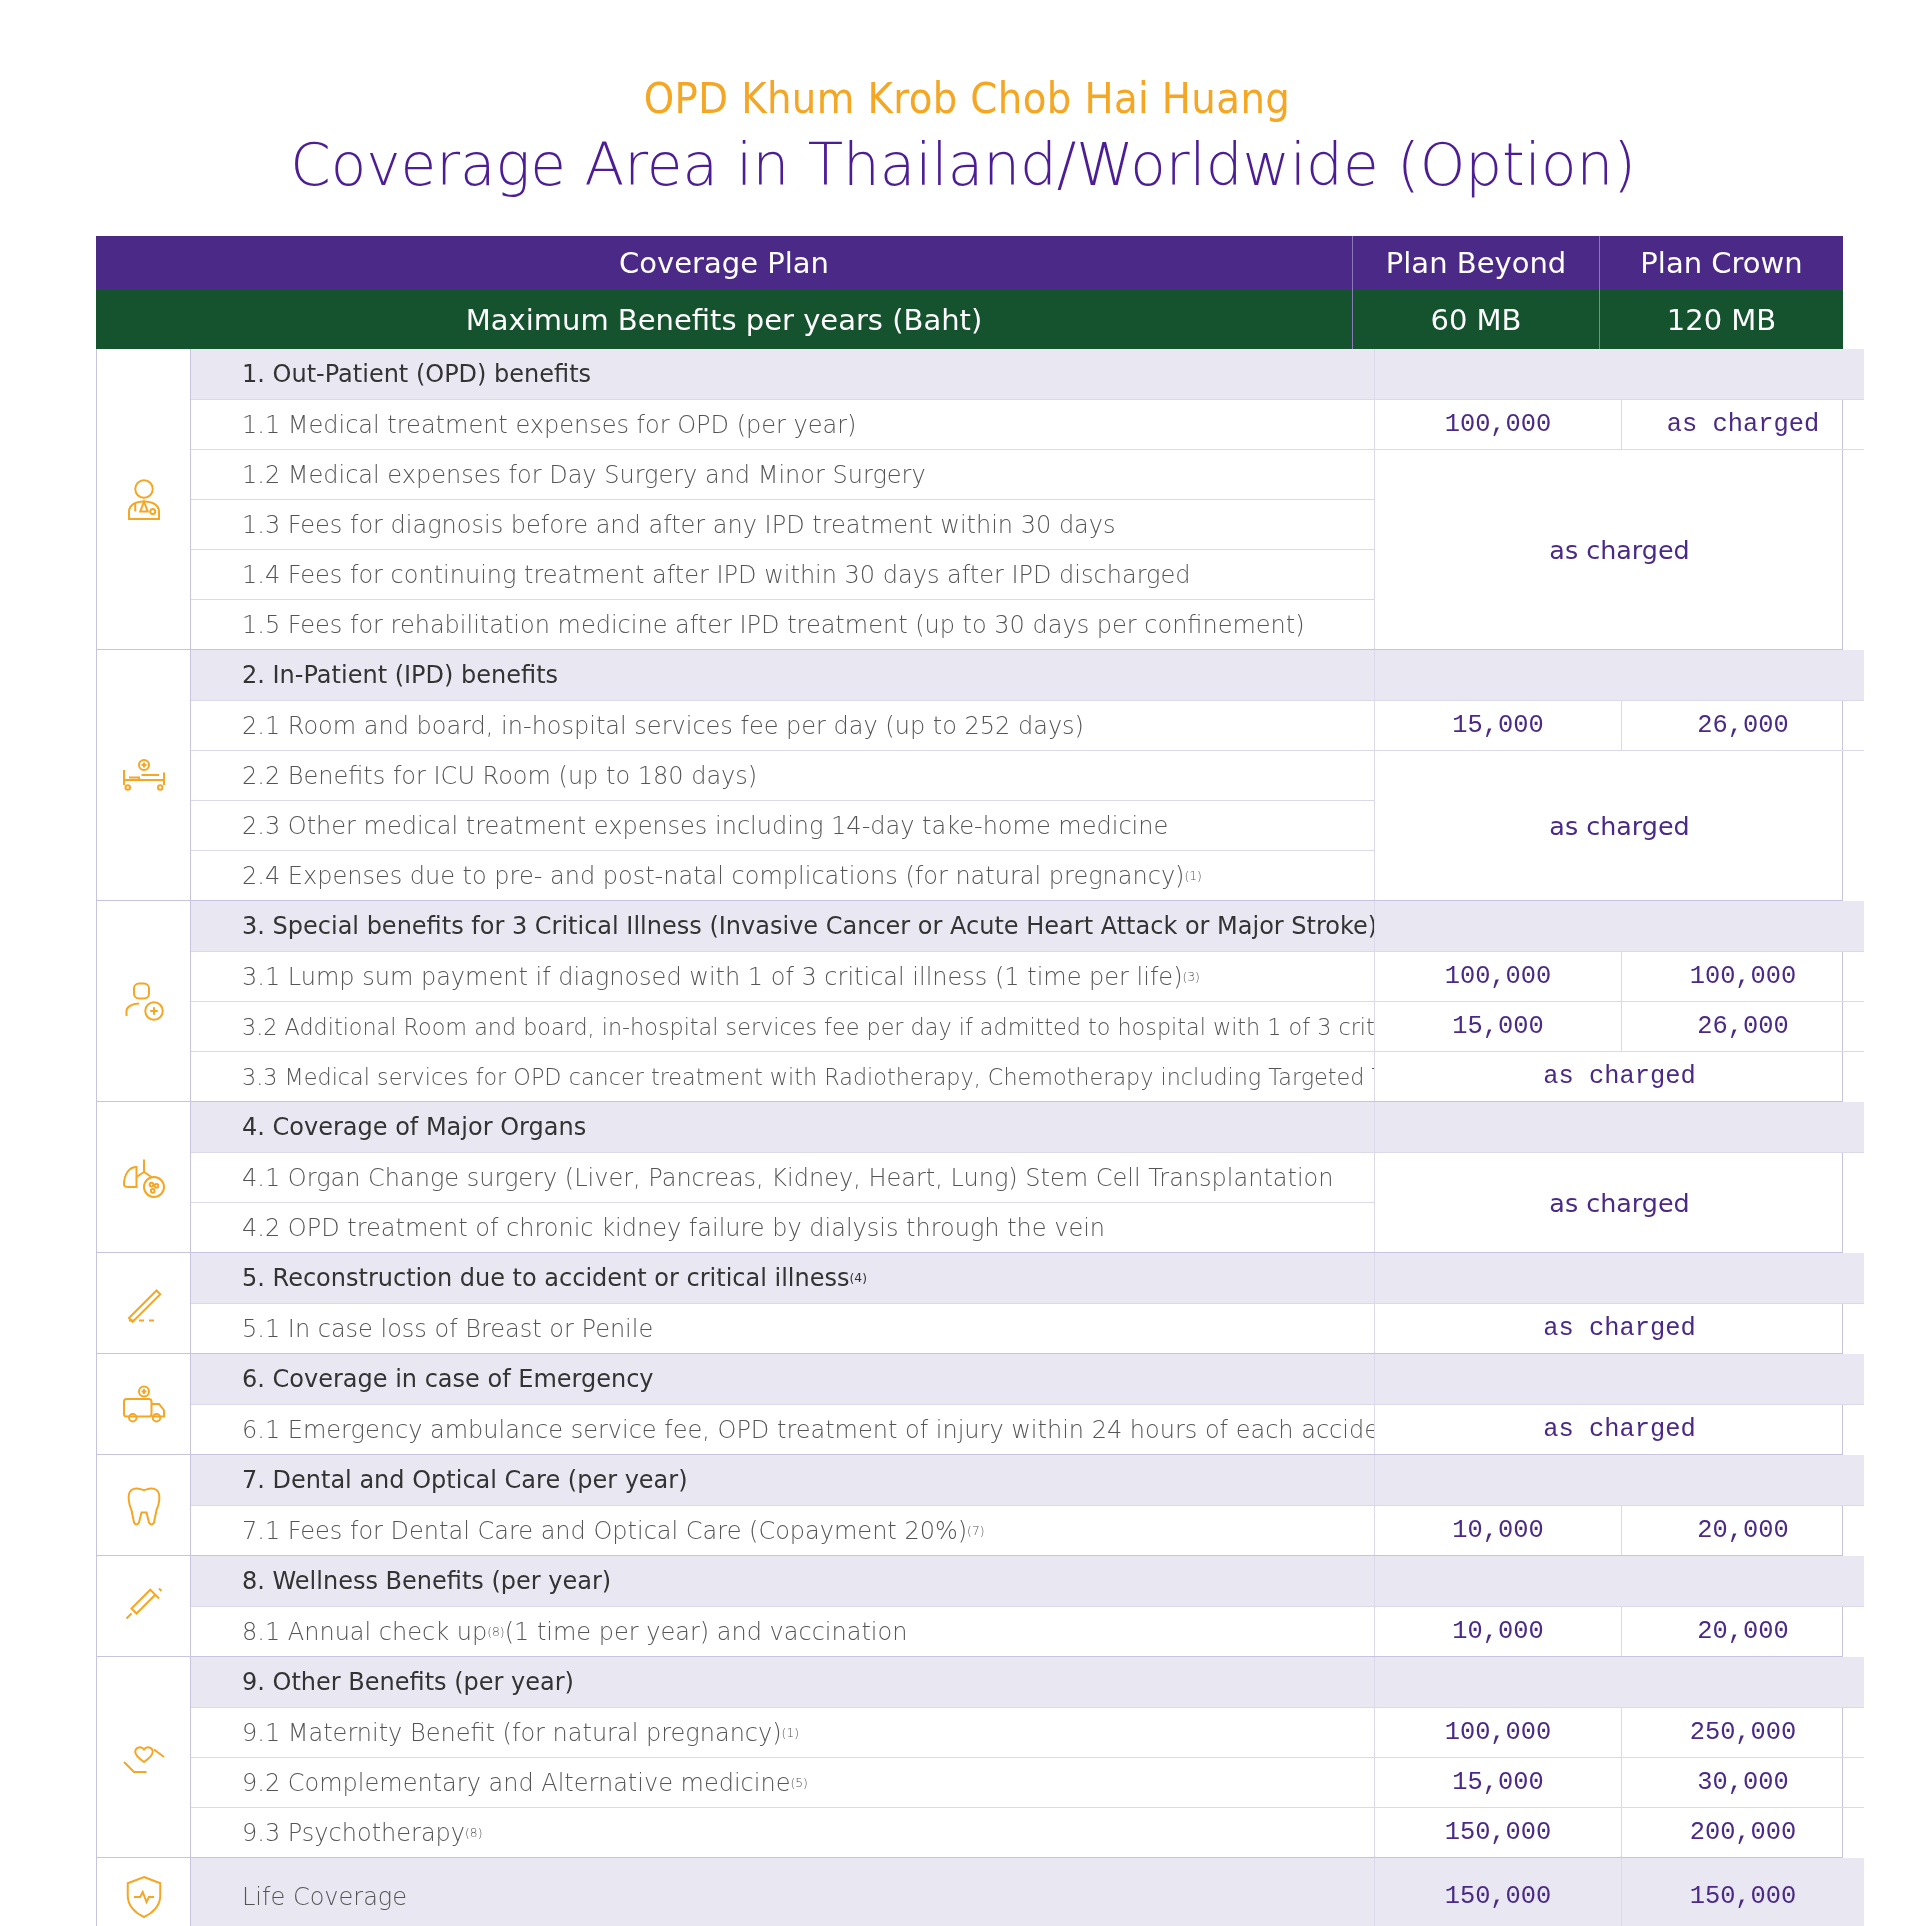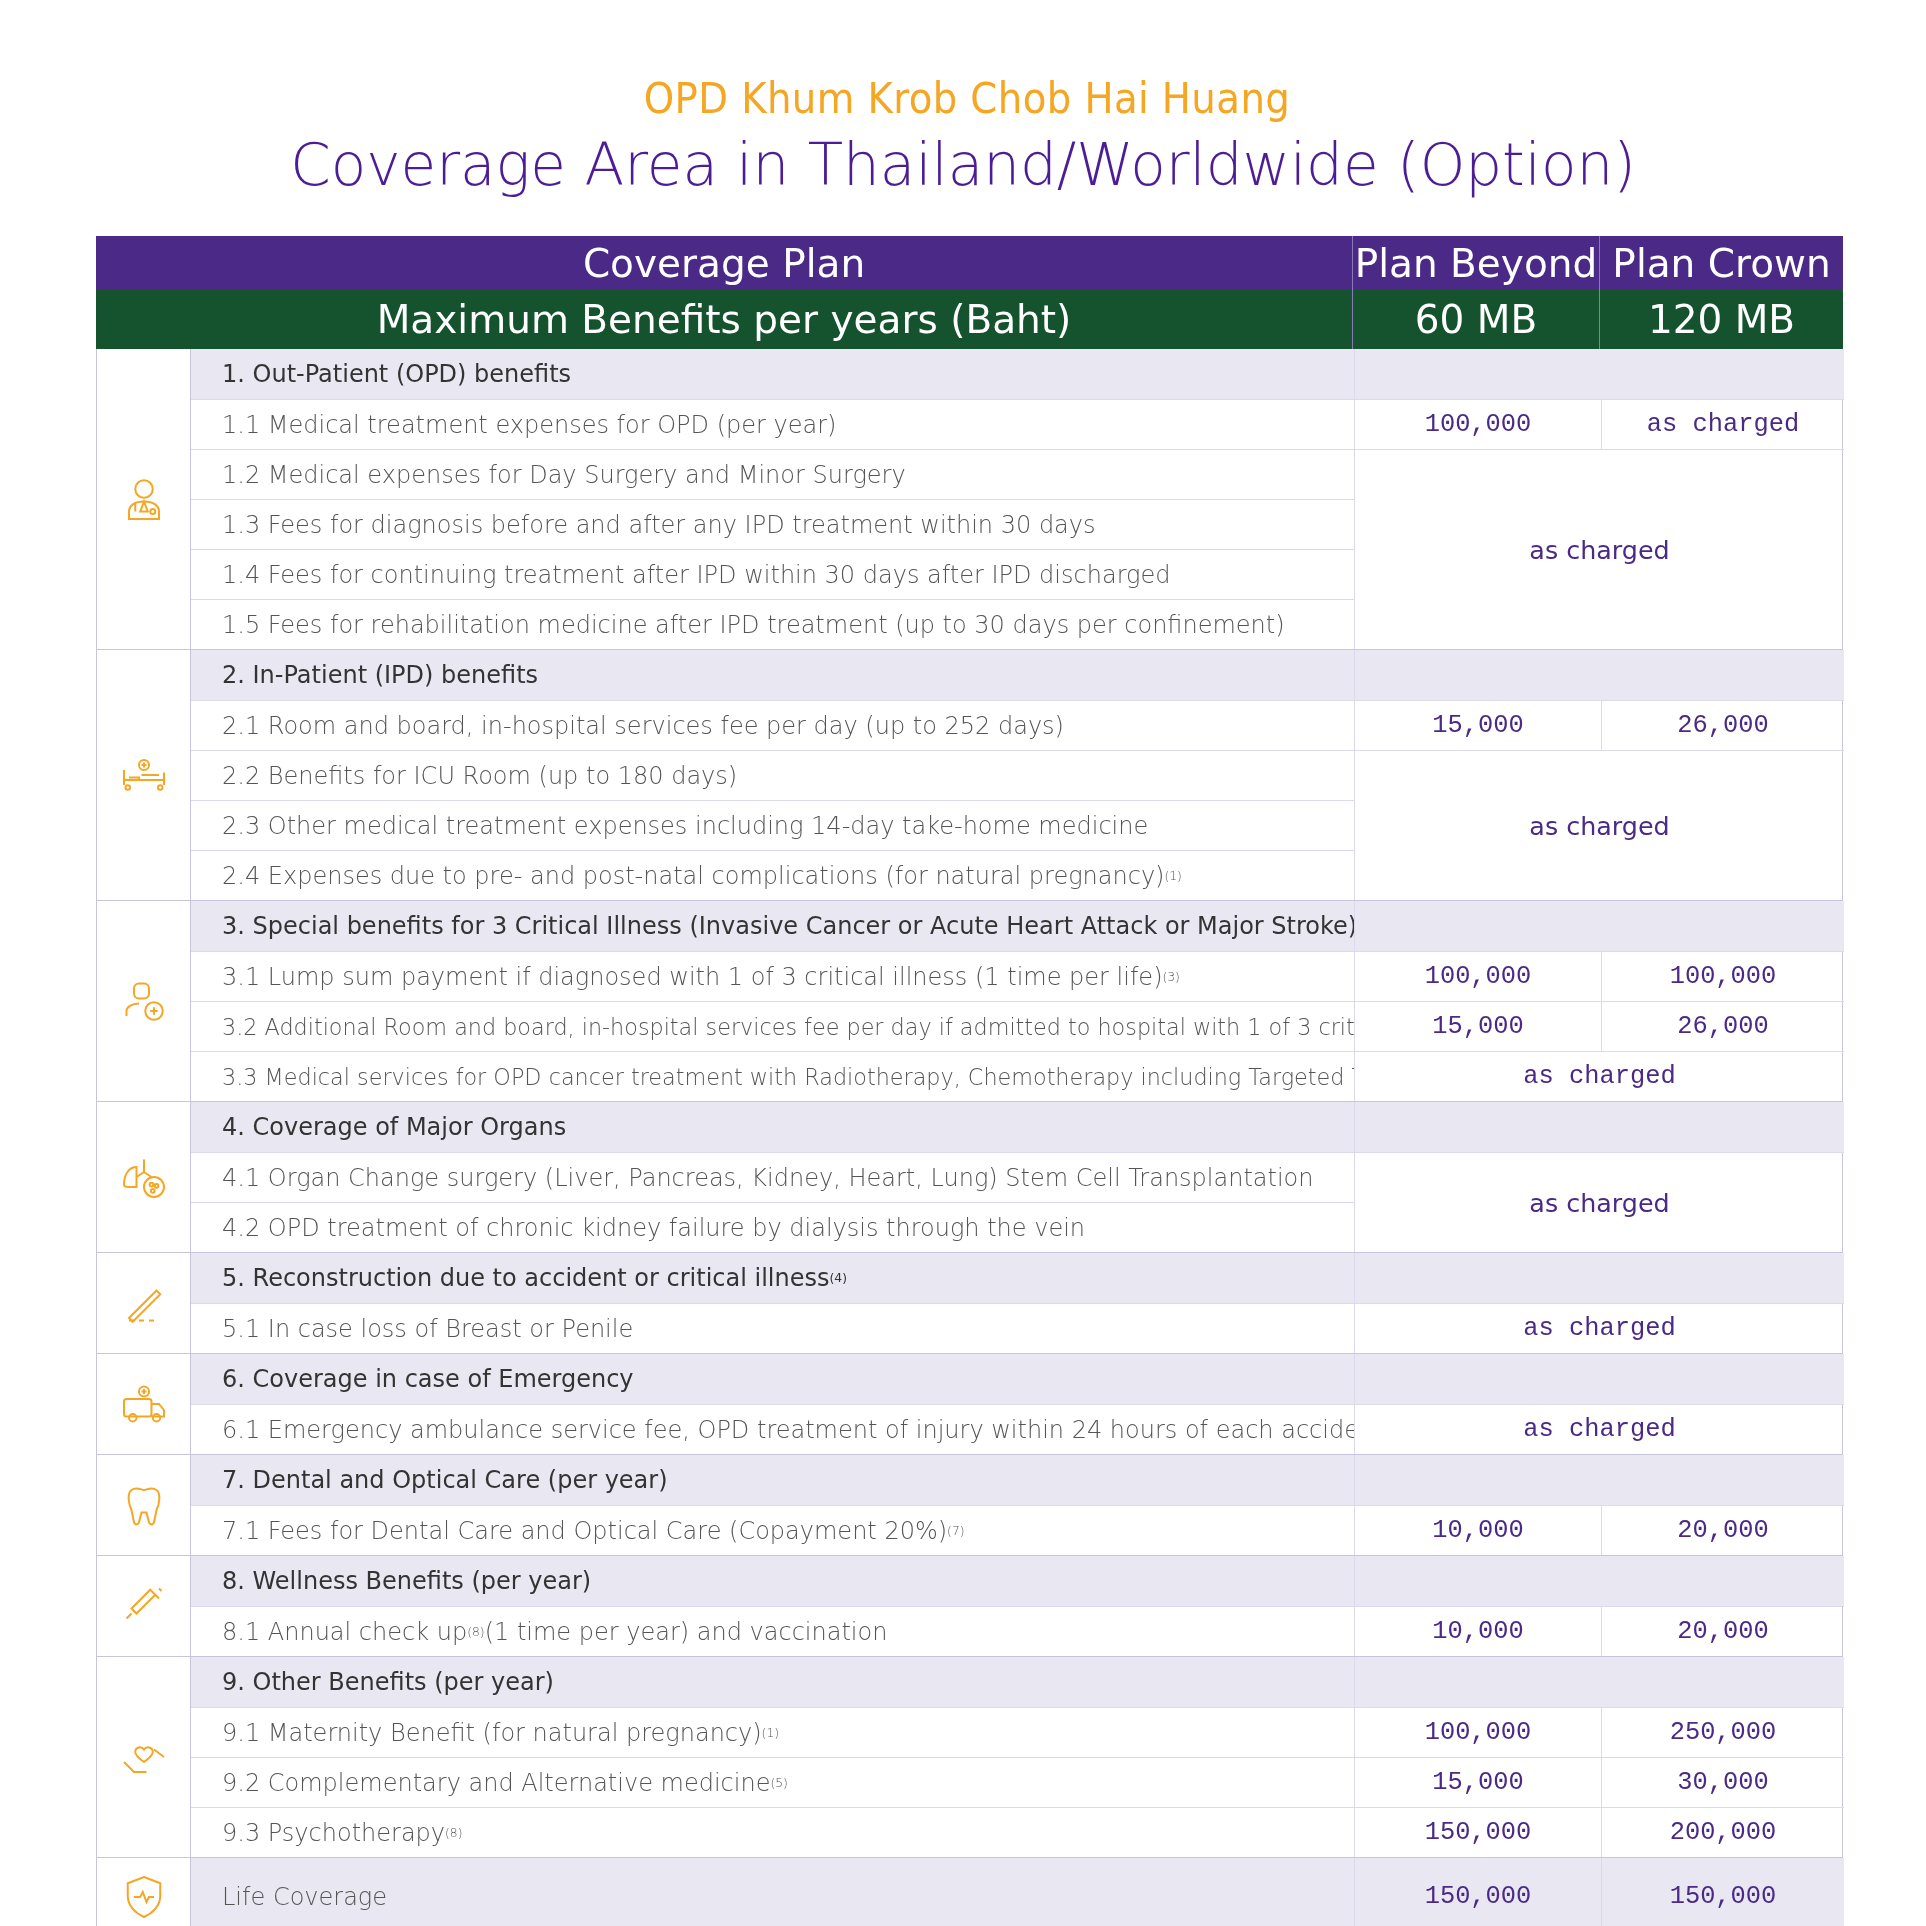--- a/index.html
+++ b/index.html
@@ -1,34 +1,34 @@
 <!DOCTYPE html>
 <html style="font-size:6.2px"><head>
 <meta charset="utf-8">
 <style>
   html, body { margin: 0; padding: 0; background: #ffffff; }
   body { width: 1926px; height: 2400px; position: relative; font-family: "DejaVu Sans", sans-serif; color: #4a4a4a; overflow: hidden; }
   .title-orange { position: absolute; left: 4px; width: 1926px; top: 73px; text-align: center; font-size: 43px; color: #f5a623; letter-spacing: 0.4px; font-family: "DejaVu Sans Condensed", "DejaVu Sans", sans-serif; }
   .title-purple { position: absolute; left: 0; width: 1926px; top: 131px; text-align: center; font-size: 58px; color: #4c1d95; font-weight: 300; font-family: "DejaVu Sans", sans-serif; }
   .tbl { position: absolute; left: 96px; top: 236px; width: 1747px; }
-  .hdr1, .hdr2 { display: flex; color: #fff; font-size: 39px; }
+  .hdr1, .hdr2 { display: flex; color: #fff; font-size: 29px; }
   .hdr1 { background: #4a2a86; height: 54px; }
   .hdr2 { background: #14532d; height: 59px; }
   .hdr1 > div, .hdr2 > div { display: flex; align-items: center; justify-content: center; border-right: 1.2px solid #8a7ab8; box-sizing: border-box; }
   .hdr1 > div:last-child, .hdr2 > div:last-child { border-right: none; }
   .c-main { width: 1257px; }
   .c-b { width: 247px; }
   .c-c { width: 243px; }
   .section { display: flex; border-left: 1.2px solid #c8c4de; border-right: 1.2px solid #c8c4de; border-bottom: 1.2px solid #c8c4de; box-sizing: border-box; }
   .icon-col { width: 94px; flex: none; display: flex; align-items: center; justify-content: center; border-right: 1.2px solid #c8c4de; box-sizing: border-box; }
   .rows { flex: 1; display: flex; flex-direction: column; }
   .row { display: flex; height: 50px; box-sizing: border-box; }
   .row.sub { border-top: 1.2px solid #dcd9ea; }
   .row.head { background: #e9e7f1; }
-  .txt { width: 1163px; flex: none; display: flex; align-items: center; padding-left: 31px; box-sizing: border-box; font-size: 24px; font-weight: 300; color: #555; white-space: nowrap; overflow: hidden; }
+  .txt { width: 1163px; flex: none; display: flex; align-items: center; padding-left: 31px; box-sizing: border-box; font-size: 24px; font-weight: 300; color: #555; white-space: nowrap; overflow: hidden; margin-left: 20px; }
   .row.head .txt { font-weight: 400; color: #333; }
   .txt sup { font-size: 12.3px; vertical-align: super; line-height: 0; }
   .v { display: flex; align-items: center; justify-content: center; font-size: 25.4px; color: #4a2a86; box-sizing: border-box; border-left: 1.2px solid #dcd9ea; font-family: Liberation Mono, monospace; }
   .v.b { width: 247px; }
   .v.c { width: 243px; }
   .v.span { width: 490px; }
   .merged { display: flex; }
   .merged .left { display: flex; flex-direction: column; }
   .merged .right { width: 490px; display: flex; align-items: center; justify-content: center; font-size: 25.4px; color: #4a2a86; border-left: 1.2px solid #dcd9ea; border-top: 1.2px solid #dcd9ea; box-sizing: border-box; }
   .ico { width: 50px; height: 50px; }

